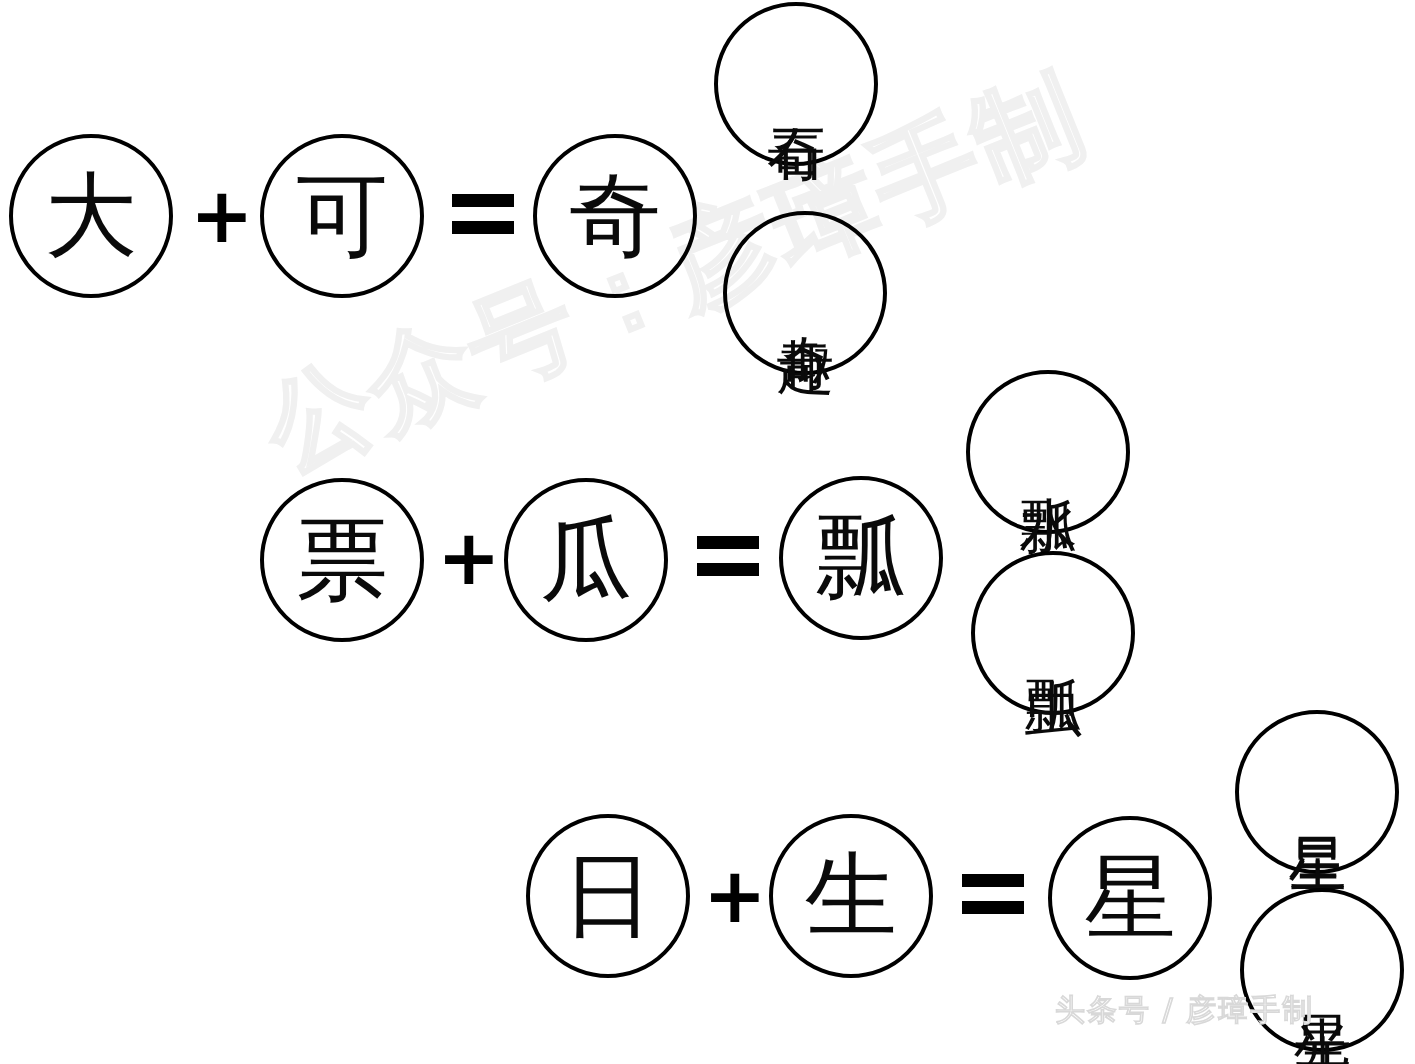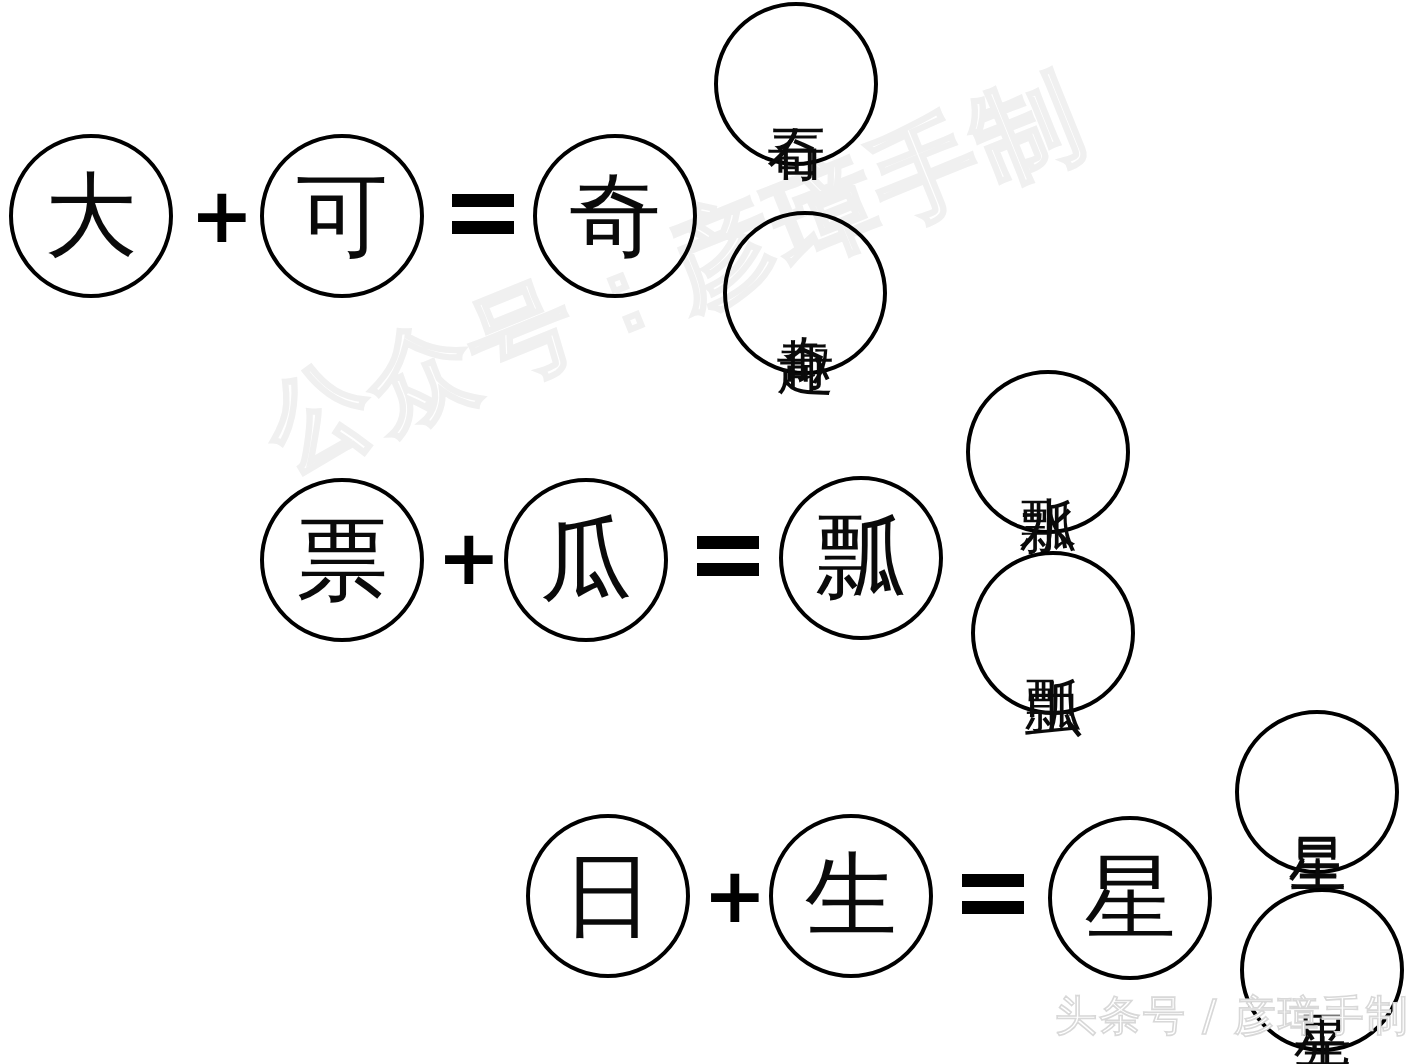--- a/index.html
+++ b/index.html
@@ -33,21 +33,21 @@
     text-shadow: 0 0 0 #f0f0f0;
     white-space: nowrap;
     user-select: none;
     pointer-events: none;
     z-index: 1;
   }
   .wm-corner {
     position: absolute;
     left: 1055px;
     top: 995px;
-    font-size: 42px;
+    font-size: 30px;
     line-height: 1;
     letter-spacing: 2px;
     color: #ffffff;
     -webkit-text-stroke: 1.6px #d8d8d8;
     white-space: nowrap;
     user-select: none;
     pointer-events: none;
     z-index: 5;
   }
 

